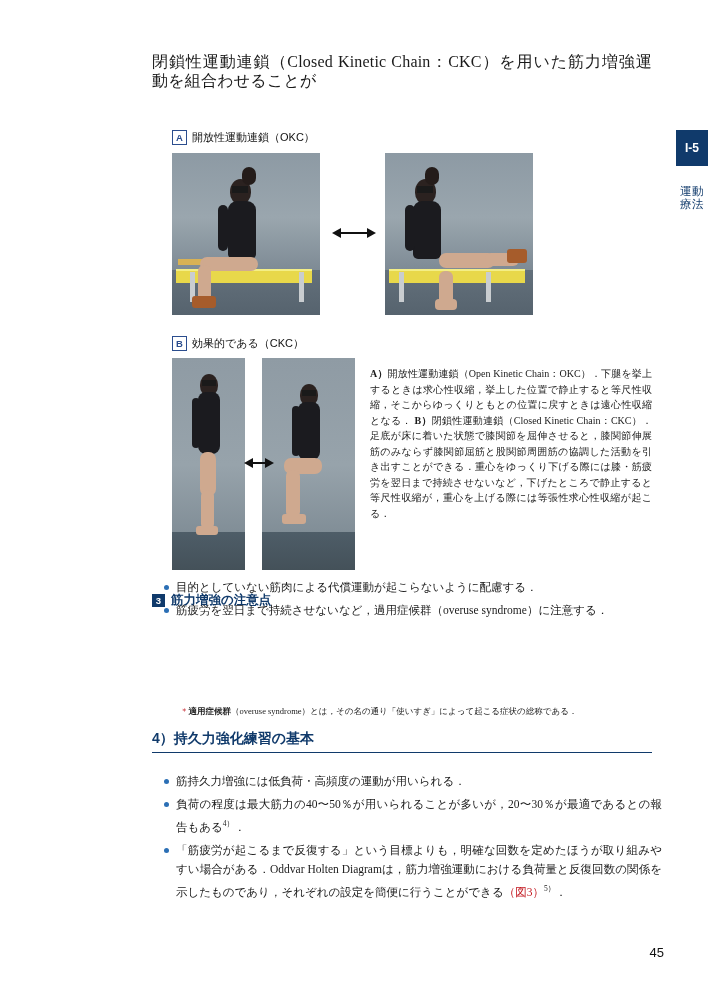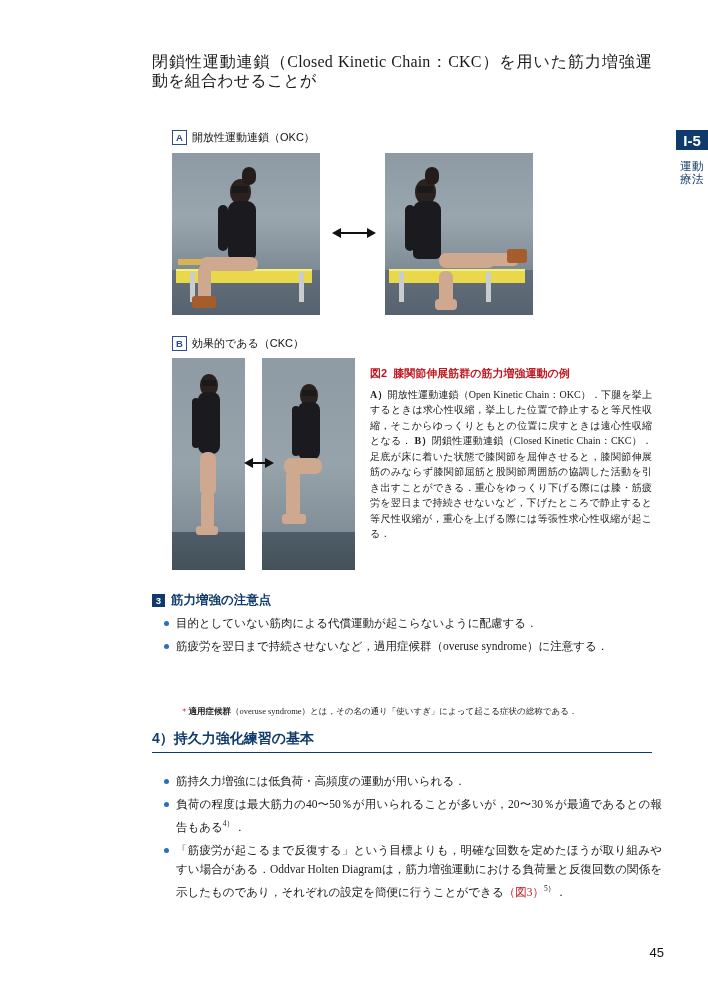--- a/index.html
+++ b/index.html
@@ -25,34 +25,34 @@
   
   .side-tab {
     position: absolute;
     right: 0;
     top: 130px;
     width: 32px;
     background: #ffffff;
   }
   .side-tab-head {
     width: 32px;
-    height: 20px;
+    height: 36px;
     background: #103a6b;
     color: #fff;
     font-family: "Liberation Sans", sans-serif;
-    font-size: 15px;
+    font-size: 12px;
     font-weight: bold;
     display: flex;
     align-items: center;
     justify-content: center;
     letter-spacing: 0px;
   }
   .side-tab-body {
     width: 32px;
-    padding-top: 10px;
+    padding-top: 19px;
     font-family: "Liberation Sans", sans-serif;
     font-size: 11.5px;
     color: #103a6b;
     text-align: center;
     line-height: 13px;
     letter-spacing: 0.5px;
   }
   .side-tab-body span {
     display: block;
   }
@@ -389,35 +389,32 @@
     <div class="person" style="left:36px; top:44px; width:22px; height:58px; border-radius:8px;"></div>
     <div class="skin" style="left:22px; top:100px; width:38px; height:16px; border-radius:7px;"></div>
     <div class="skin" style="left:24px; top:112px; width:14px; height:48px; border-radius:6px;"></div>
     <div class="skin" style="left:20px; top:156px; width:24px; height:10px; border-radius:3px;"></div>
     <div class="person" style="left:30px; top:48px; width:8px; height:50px; border-radius:4px;"></div>
   </div>
 
   <div class="arrow-h" style="left:252px; top:462px; width:14px;"></div>
 
   <div class="caption">
-    <div class="caption-title">
-      <span class="num">図2</span><span>膝関節伸展筋群の筋力増強運動の例</span>
-    </div>
     <div>
       <span class="cap-key">A）</span><span>開放性運動連鎖（Open Kinetic Chain：OKC）．下腿を挙上するときは求心性収縮，挙上した位置で静止すると等尺性収縮，そこからゆっくりともとの位置に戻すときは遠心性収縮となる．</span>
       <span class="cap-key">B）</span><span>閉鎖性運動連鎖（Closed Kinetic Chain：CKC）．足底が床に着いた状態で膝関節を屈伸させると，膝関節伸展筋のみならず膝関節屈筋と股関節周囲筋の協調した活動を引き出すことができる．重心をゆっくり下げる際には膝・筋疲労を翌日まで持続させないなど，下げたところで静止すると等尺性収縮が，重心を上げる際には等張性求心性収縮が起こる．</span>
     </div>
   </div>
 
   <div class="h-sub" style="top:592px;">
     <span class="h-num-box">3</span>
     <span>筋力増強の注意点</span>
   </div>
 
-  <ul class="bullets" style="top:614px;">
+  <ul class="bullets" style="top:578px;">
     <li>目的としていない筋肉による代償運動が起こらないように配慮する．</li>
     <li>筋疲労を翌日まで持続させないなど，過用症候群（overuse syndrome）に注意する．</li>
   </ul>
 
   <div class="footnote" style="top:705px; width:455px;">
     <span class="star">＊</span><span class="fn-bold">適用症候群</span><span>（overuse syndrome）とは，その名の通り「使いすぎ」によって起こる症状の総称である．</span>
   </div>
 
   <div class="h-major" style="top:730px;">4）持久力強化練習の基本</div>
 

